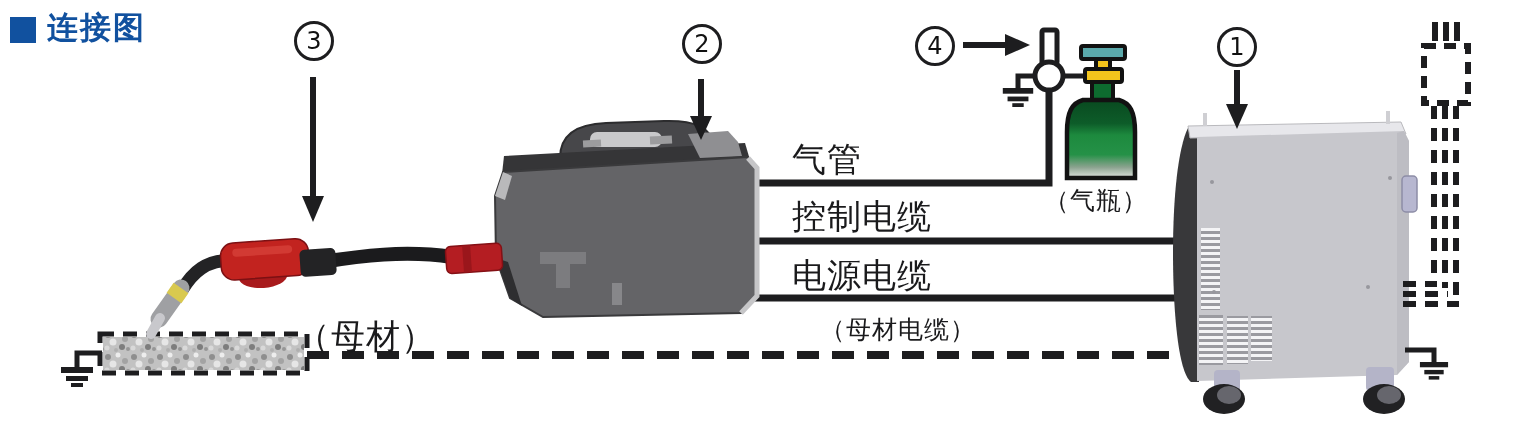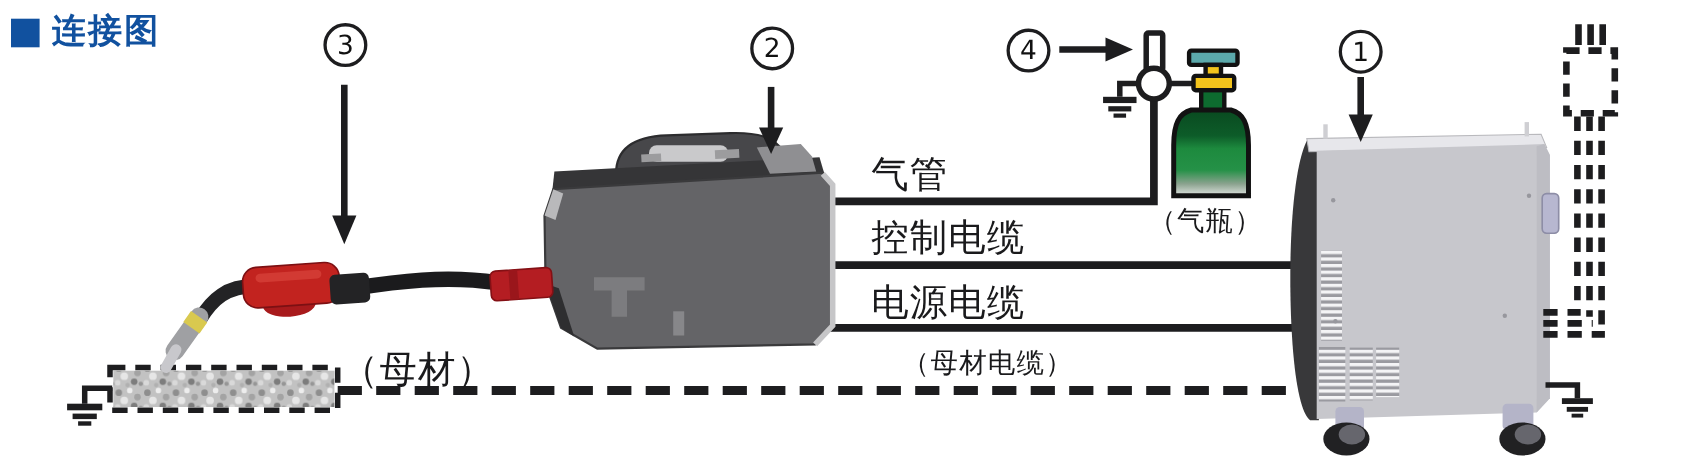--- a/index.html
+++ b/index.html
@@ -207,17 +207,17 @@
   <div class="callout c4">
       <span>4</span>
     </div>
   <div class="callout c1">
       <span>1</span>
     </div>
 
   <div class="lbl" style="left:792px;top:141px;">气管</div>
   <div class="lbl" style="left:792px;top:198px;">控制电缆</div>
   <div class="lbl" style="left:792px;top:257px;">电源电缆</div>
-  <div class="lbl" style="left:310px;top:318px;">（母材）</div>
+  <div class="lbl" style="left:296px;top:318px;">（母材）</div>
   <div class="lbl small" style="left:1044px;top:187px;">（气瓶）</div>
   <div class="lbl small" style="left:820px;top:316px;">（母材电缆）</div>
 
 </div>
 
 </body></html>

